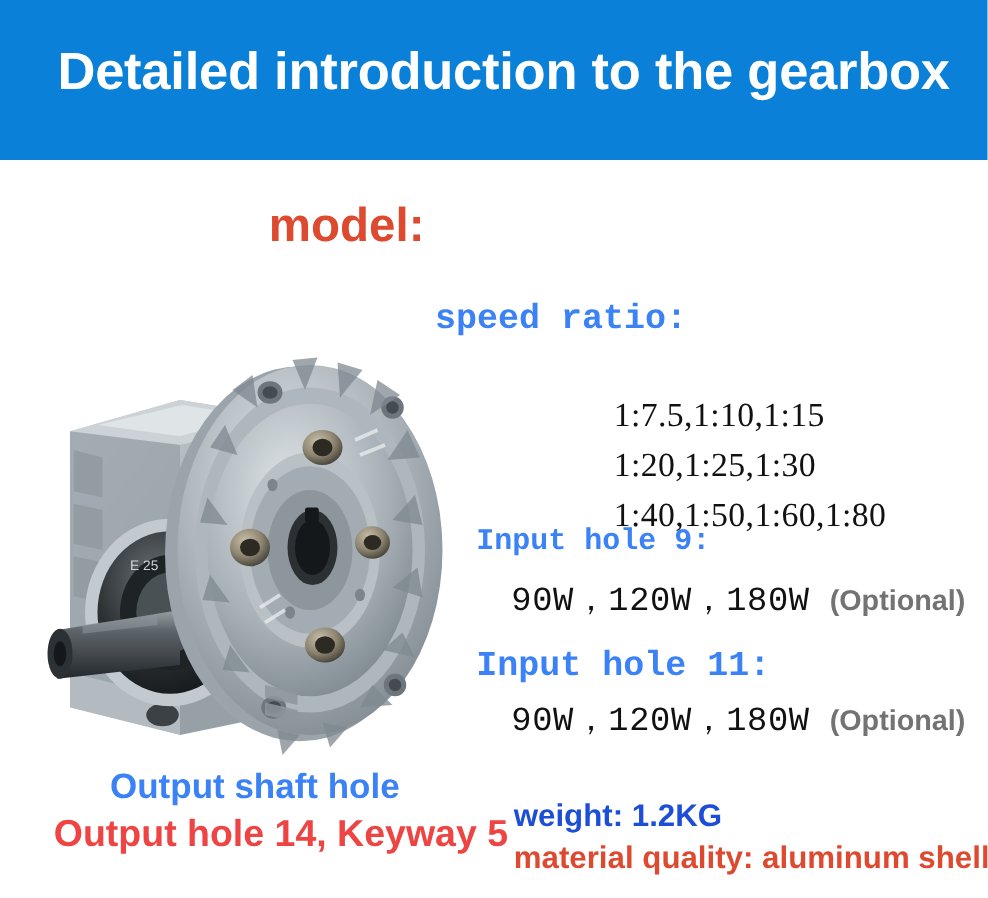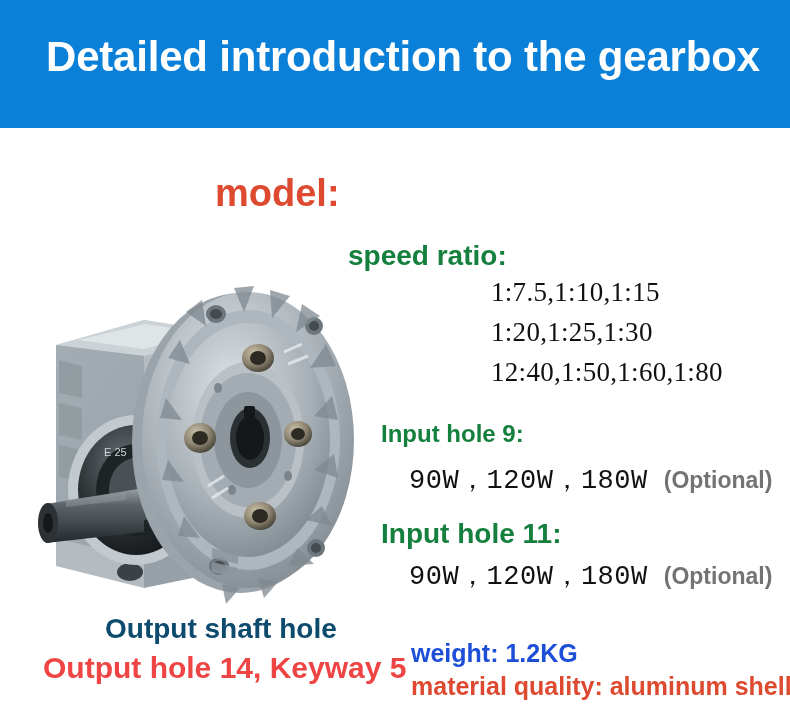--- a/index.html
+++ b/index.html
@@ -33,21 +33,21 @@
     font-weight: bold;
     color: #ffffff;
     letter-spacing: -0.2px;
     white-space: nowrap;
   }
 
   
   .model-row {
     position: absolute;
     left: 215px;
-    top: 172px;
+    top: 160px;
     display: flex;
     align-items: flex-start;
     white-space: nowrap;
   }
   .model-label {
     font-size: 38px;
     font-weight: bold;
     color: #dd4a30;
   }
   .model-value {
@@ -64,35 +64,37 @@
     top: 248px;
     width: 345px;
     height: 362px;
   }
   .product-photo svg { display: block; width: 100%; height: 100%; }
 
   
   .spec-label {
     position: absolute;
     font-weight: bold;
-    color: #15803d;
-    white-space: nowrap;
+    color: #3b82f6;
+    white-space: nowrap;
+    font-family: Liberation Mono, monospace;
   }
   .spec-value {
     position: absolute;
     color: #111111;
     white-space: nowrap;
   }
 
   .speed-ratio-label { left: 348px; top: 240px; font-size: 28px; }
   .ratio-line {
     left: 491px;
     font-size: 27px;
     font-family: "Liberation Serif", serif;
     letter-spacing: 0.3px;
+    margin-top: 40px;
   }
   .ratio-line-1 { top: 277px; }
   .ratio-line-2 { top: 317px; }
   .ratio-line-3 { top: 357px; }
 
   .input9-label  { left: 381px; top: 420px; font-size: 24px; }
   .input11-label { left: 381px; top: 518px; font-size: 28px; }
 
   .power-row {
     position: absolute;
@@ -116,23 +118,22 @@
     margin-left: 16px;
   }
 
   
   .output-label {
     position: absolute;
     left: 88px;
     top: 613px;
     font-size: 28px;
     font-weight: bold;
-    color: #0c4a6e;
-    white-space: nowrap;
-    margin-left: 17px;
+    color: #3b82f6;
+    white-space: nowrap;
   }
   .output-value {
     position: absolute;
     left: 43px;
     top: 651px;
     font-size: 30px;
     font-weight: bold;
     color: #ef4444;
     white-space: nowrap;
   }
@@ -312,21 +313,21 @@
     <g fill="#8d979d" opacity="0.85">
       <path d="M186 300 L212 306 L212 316 L186 310 Z"></path>
       <path d="M186 314 L212 320 L212 330 L186 324 Z"></path>
     </g>
   </svg>
 </div>
 
 <div class="spec-label speed-ratio-label">speed ratio:</div>
 <div class="spec-value ratio-line ratio-line-1">1:7.5,1:10,1:15</div>
 <div class="spec-value ratio-line ratio-line-2">1:20,1:25,1:30</div>
-<div class="spec-value ratio-line ratio-line-3">12:40,1:50,1:60,1:80</div>
+<div class="spec-value ratio-line ratio-line-3">1:40,1:50,1:60,1:80</div>
 
 <div class="spec-label input9-label">Input hole 9:</div>
 <div class="power-row power-row-9">
   <span class="power-values">90W，120W，180W</span>
   <span class="power-optional">(Optional)</span>
 </div>
 
 <div class="spec-label input11-label">Input hole 11:</div>
 <div class="power-row power-row-11">
   <span class="power-values">90W，120W，180W</span>

